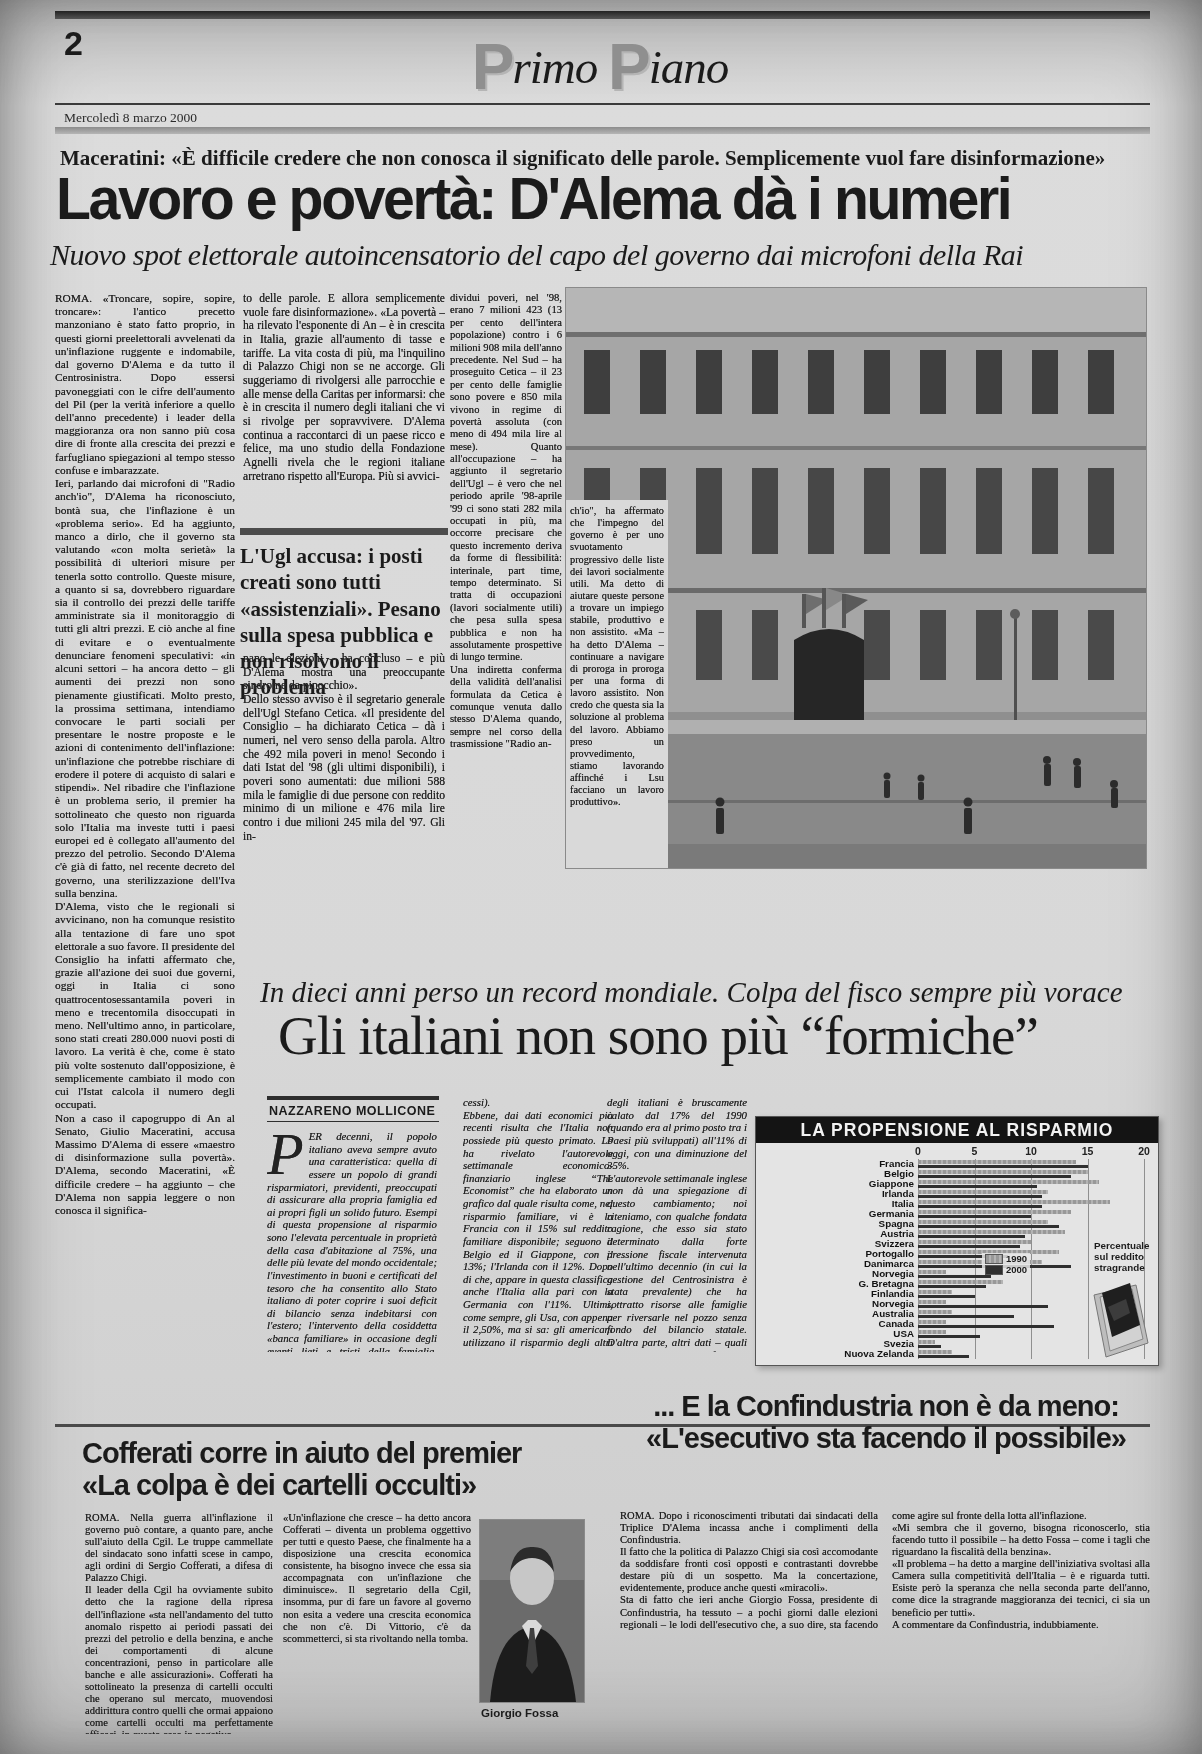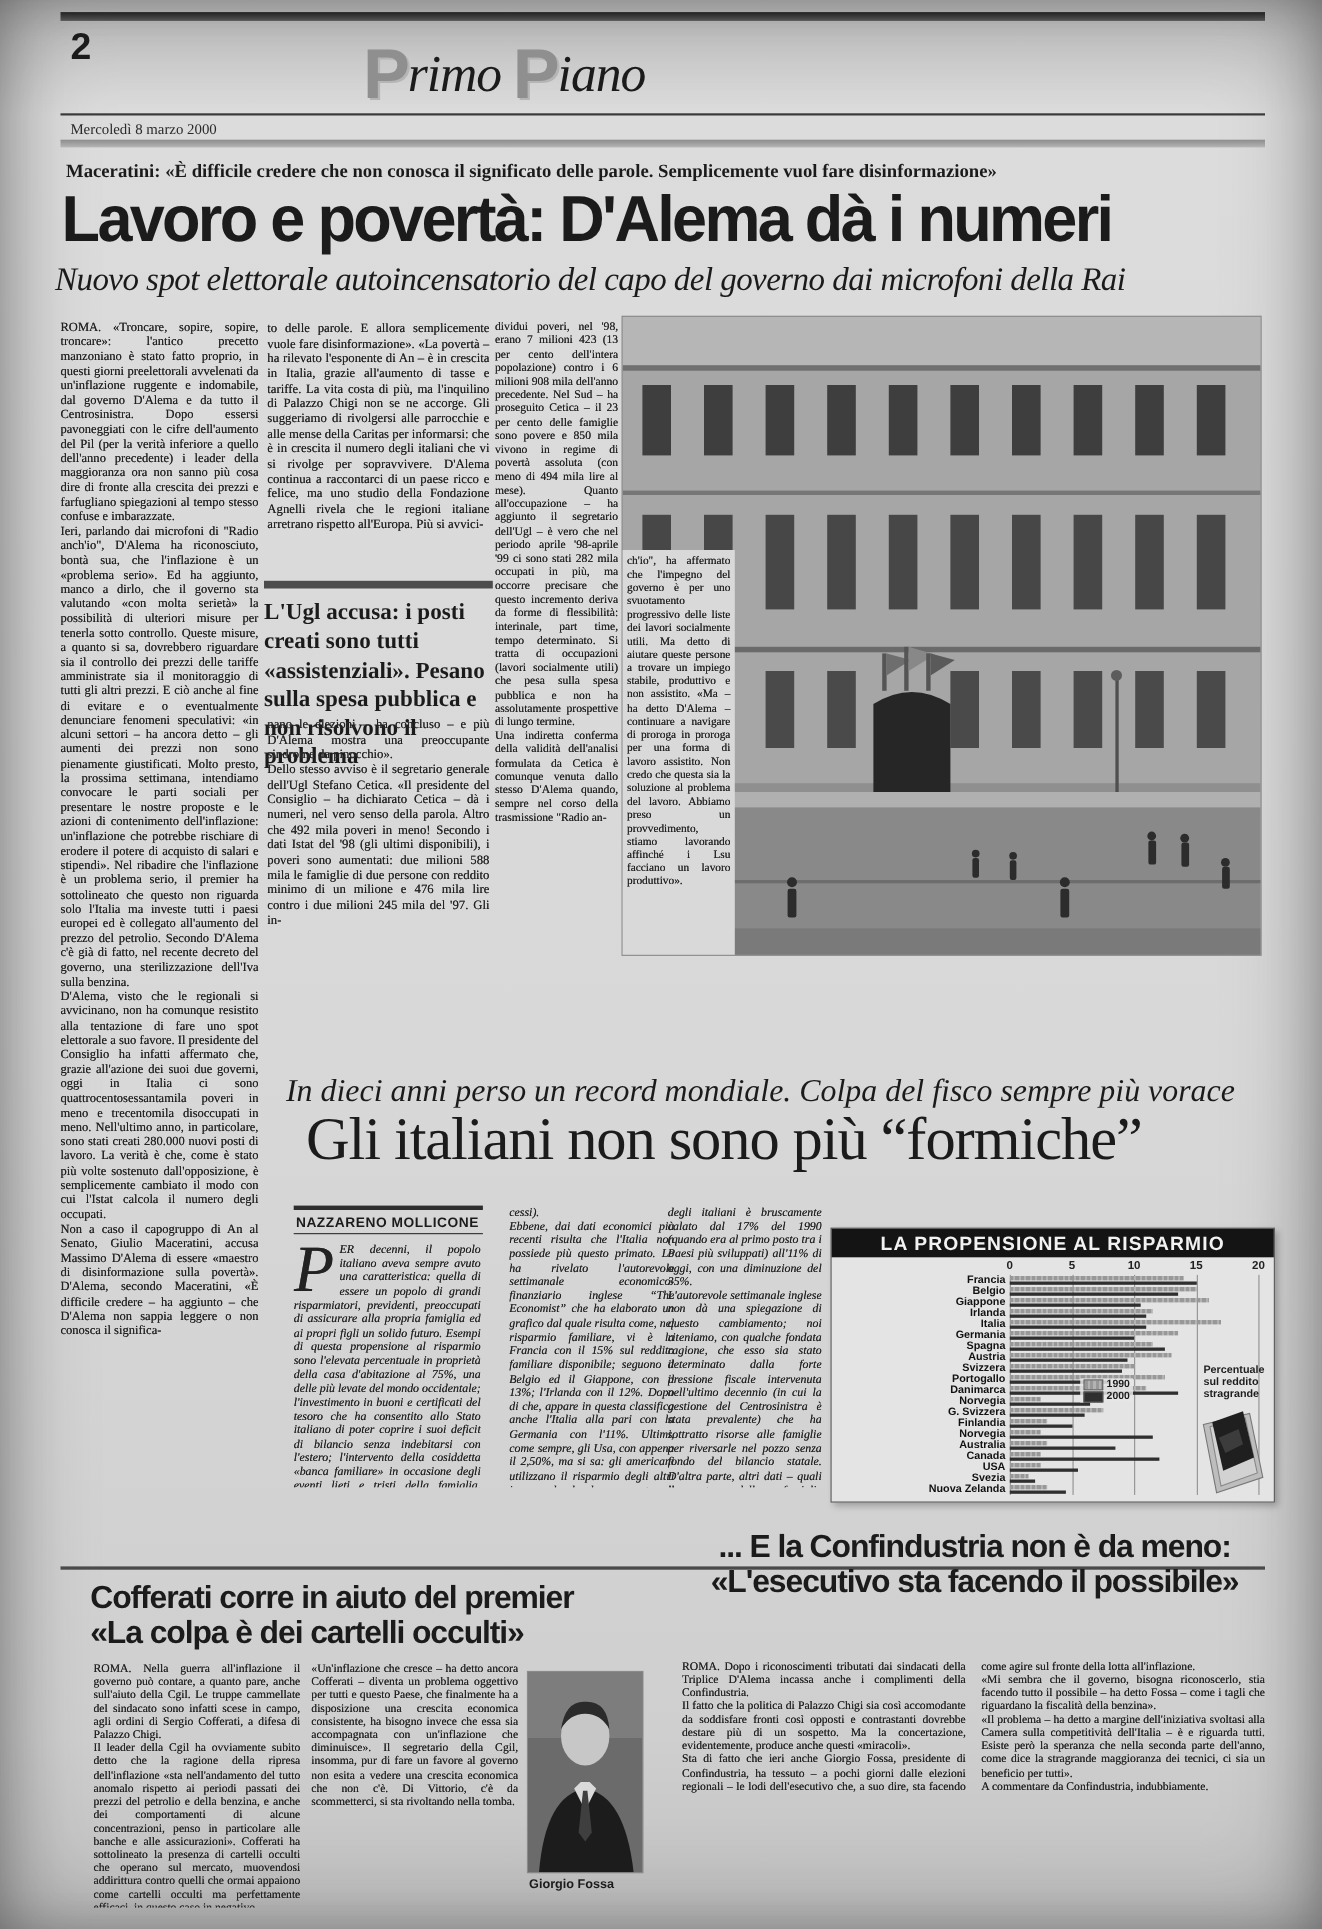--- a/index.html
+++ b/index.html
@@ -7,26 +7,26 @@
         background:linear-gradient(180deg,#c2c2c2,#dcdcdc 6%,#d8d8d8 55%,#cfcfcf 90%,#c0c0c0);
         box-shadow:inset 0 0 90px rgba(0,0,0,.28), inset 25px 0 60px -30px rgba(0,0,0,.30), inset -25px 0 60px -30px rgba(0,0,0,.30);
         font-family:"Liberation Serif",serif;color:#1b1b1b;}
   .abs{position:absolute;}
   .rule{background:#3a3a3a;}
   .bodytext{font-family:"Liberation Serif",serif;text-align:justify;white-space:pre-line;
             color:#222;overflow:hidden;text-shadow:0 0 .5px #444;}
   .ital{font-style:italic;}
   
   .pagenum{font-size:34px;font-weight:bold;font-family:"Liberation Sans",sans-serif;}
-  .logo{font-style:italic;font-size:47px;letter-spacing:-1px;white-space:nowrap;}
+  .logo{font-style:italic;font-size:47px;letter-spacing:-1px;text-align:center;white-space:nowrap;}
   .logo .bigP{font-style:normal;font-family:"Liberation Sans",sans-serif;font-weight:bold;
               font-size:64px;color:#8f8f8f;letter-spacing:-2px;vertical-align:-6px;text-shadow:2px 2px 0 #b5b5b5;}
   .dateline{font-size:13.5px;color:#2a2a2a;}
   
-  .kicker{font-size:17px;font-weight:bold;white-space:nowrap;}
+  .kicker{font-size:21px;font-weight:bold;white-space:nowrap;}
   .mainhead{font-family:"Liberation Sans",sans-serif;font-weight:bold;font-size:59px;
             letter-spacing:-2.5px;line-height:1;transform:scaleX(.97);transform-origin:left;white-space:nowrap;}
   .deck{font-style:italic;font-size:30px;letter-spacing:-.5px;white-space:nowrap;}
   .quotebox{border-top:7px solid #4c4c4c;padding-top:8px;font-weight:bold;font-size:21px;
             line-height:1.25;text-align:left;}
   
   .photo{background:#9d9d9d;box-shadow:0 0 0 1px #8a8a8a;}
   .photo-inset{background:#d9d9d9;padding:5px 4px;font-size:10.3px;line-height:1.18;}
   
   .deck2{font-style:italic;font-size:29px;text-align:center;white-space:nowrap;}
@@ -279,21 +279,21 @@
             </span>
           </div>
           <div class="crow">
             <span class="clabel">Norvegia</span>
             <span class="cbars">
               <i class="bar s0" style="width: 12.5%;"></i>
               <i class="bar s1" style="width: 32.5%;"></i>
             </span>
           </div>
           <div class="crow">
-            <span class="clabel">G. Svizzera</span>
+            <span class="clabel">G. Bretagna</span>
             <span class="cbars">
               <i class="bar s0" style="width: 37.5%;"></i>
               <i class="bar s1" style="width: 30%;"></i>
             </span>
           </div>
           <div class="crow">
             <span class="clabel">Finlandia</span>
             <span class="cbars">
               <i class="bar s0" style="width: 15%;"></i>
               <i class="bar s1" style="width: 25%;"></i>

